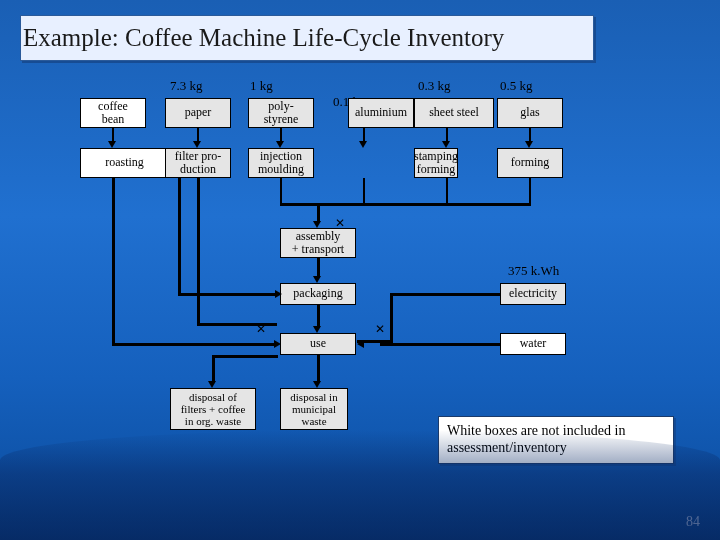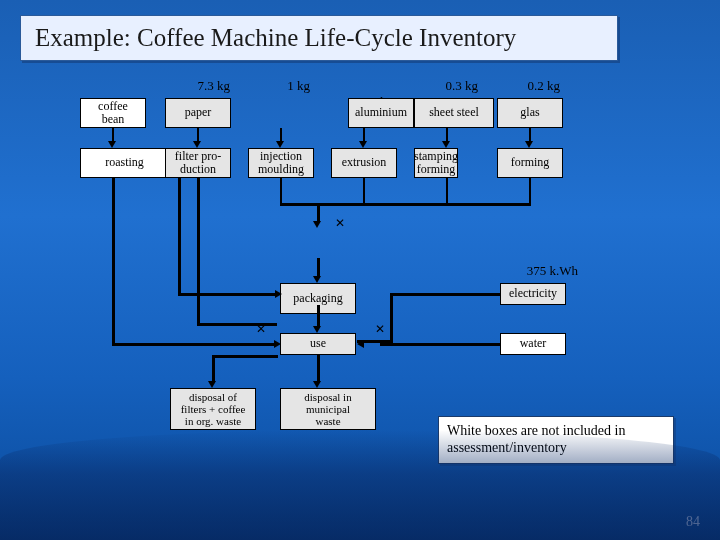--- a/index.html
+++ b/index.html
@@ -1,74 +1,77 @@
 <!DOCTYPE html>
 <html><head>
 <meta charset="utf-8">
 <style>
   html,body{margin:0;padding:0;width:720px;height:540px;overflow:hidden;font-family:"Times New Roman",serif}
   .slide{position:relative;width:720px;height:540px;background:linear-gradient(to bottom,#1a5fb4 0%,#2070d0 40%,#1560bd 70%,#0a4a9a 100%)}
   .wave{position:absolute;bottom:0;left:0;width:720px;height:110px;background:linear-gradient(to bottom,rgba(10,50,120,0) 0%,rgba(8,40,100,.5) 40%,rgba(5,30,80,.7) 100%);border-top-left-radius:50% 30px;border-top-right-radius:50% 30px}
-  .title-box{position:absolute;top:15px;left:20px;width:568px;background:#e8f0ff;border:1px solid #2a5a9a;padding:8px 14px;font-size:25px;color:#1a1a1a;box-shadow:2px 2px 0 rgba(20,60,120,.6)}
+  .title-box{position:absolute;top:15px;left:20px;width:568px;background:#e8f0ff;border:1px solid #2a5a9a;padding:8px 2px;font-size:25px;color:#1a1a1a;box-shadow:2px 2px 0 rgba(20,60,120,.6)}
   .diagram{position:absolute;top:78px;left:80px;width:570px;height:400px}
   .box{position:absolute;background:#fff;border:1px solid #000;font-size:12px;line-height:1.1;display:flex;align-items:center;justify-content:center;text-align:center;padding:2px;box-sizing:border-box;color:#000}
   .gbox{background:#e5e5e5}
-  .mass{position:absolute;font-size:13px;color:#000;text-align:right}
+  .mass{position:absolute;font-size:13px;color:#000;text-align:left}
   .note-box{position:absolute;top:416px;left:438px;width:218px;background:#fff;border:1px solid #1a3a6a;padding:6px 8px;font-size:14px;line-height:1.2;color:#000;box-shadow:2px 2px 0 rgba(20,60,120,.5)}
   .pagenum{position:absolute;bottom:10px;right:20px;color:#d0e0ff;font-size:14px}
   .line{position:absolute;background:#000}
   .arrowD{position:absolute;width:0;height:0;border-left:4px solid transparent;border-right:4px solid transparent;border-top:7px solid #000}
   .arrowR{position:absolute;width:0;height:0;border-top:4px solid transparent;border-bottom:4px solid transparent;border-left:7px solid #000}
   .arrowL{position:absolute;width:0;height:0;border-top:4px solid transparent;border-bottom:4px solid transparent;border-right:7px solid #000}
   .X{position:absolute;font-size:12px;color:#000;line-height:1}
 </style>
 </head>
 <body>
 <div class="slide">
 
 <div class="title-box">Example: Coffee Machine Life-Cycle Inventory</div>
 
 <div class="diagram">
 
   <div class="mass" style="left:90px;top:0;width:60px">7.3 kg</div>
   <div class="mass" style="left:170px;top:0;width:60px">1 kg</div>
   <div class="mass" style="left:253px;top:16px;width:60px">0.1 kg</div>
   <div class="mass" style="left:338px;top:0;width:60px">0.3 kg</div>
-  <div class="mass" style="left:420px;top:0;width:60px">0.2 kg</div>
+  <div class="mass" style="left:420px;top:0;width:60px">0.5 kg</div>
   <div class="mass" style="left:428px;top:185px;width:70px">375 k.Wh</div>
 
   <div class="box gbox" style="left:85px;top:20px;width:66px;height:30px">paper</div>
   <div class="box" style="left:0;top:20px;width:66px;height:30px;white-space:pre-line">coffee
 bean</div>
+  <div class="box gbox" style="left:168px;top:20px;width:66px;height:30px;white-space:pre-line">poly-
+styrene</div>
   <div class="box gbox" style="left:268px;top:20px;width:66px;height:30px">aluminium</div>
   <div class="box gbox" style="left:334px;top:20px;width:80px;height:30px">sheet steel</div>
   <div class="box gbox" style="left:417px;top:20px;width:66px;height:30px">glas</div>
 
   <div class="box" style="left:0;top:70px;width:89px;height:30px">roasting</div>
   <div class="box gbox" style="left:168px;top:70px;width:66px;height:30px;white-space:pre-line">injection
 moulding</div>
   <div class="box gbox" style="left:85px;top:70px;width:66px;height:30px;white-space:pre-line">filter pro-
 duction</div>
-  <div class="box gbox" style="left:251px;top:70px;width:66px;height:30px">extrusion</div>
   <div class="box gbox" style="left:334px;top:70px;width:44px;height:30px;white-space:pre-line">stamping
 forming</div>
   <div class="box gbox" style="left:417px;top:70px;width:66px;height:30px">forming</div>
 
+  <div class="box gbox" style="left:200px;top:150px;width:76px;height:30px;white-space:pre-line">assembly
++ transport</div>
 
-  <div class="box gbox" style="left:200px;top:205px;width:76px;height:31px">packaging</div>
+  <div class="box gbox" style="left:200px;top:205px;width:76px;height:22px">packaging</div>
 
   <div class="box gbox" style="left:420px;top:205px;width:66px;height:22px">electricity</div>
   <div class="box" style="left:420px;top:255px;width:66px;height:22px">water</div>
 
   <div class="box gbox" style="left:200px;top:255px;width:76px;height:22px">use</div>
 
   <div class="box gbox" style="left:90px;top:310px;width:86px;height:42px;white-space:pre-line;font-size:11px">disposal of
 filters + coffee
 in org. waste</div>
-  <div class="box gbox" style="left:200px;top:310px;width:96px;height:42px;white-space:pre-line;font-size:11px">disposal in
+  <div class="box gbox" style="left:200px;top:310px;width:68px;height:42px;white-space:pre-line;font-size:11px">disposal in
 municipal
 waste</div>
 
   <div class="line" style="left:32px;top:50px;width:2px;height:14px"></div>
       <div class="arrowD" style="left:28px;top:63px"></div>
   <div class="line" style="left:117px;top:50px;width:2px;height:14px"></div>
       <div class="arrowD" style="left:113px;top:63px"></div>
   <div class="line" style="left:200px;top:50px;width:2px;height:14px"></div>
       <div class="arrowD" style="left:196px;top:63px"></div>
   <div class="line" style="left:283px;top:50px;width:2px;height:14px"></div>

